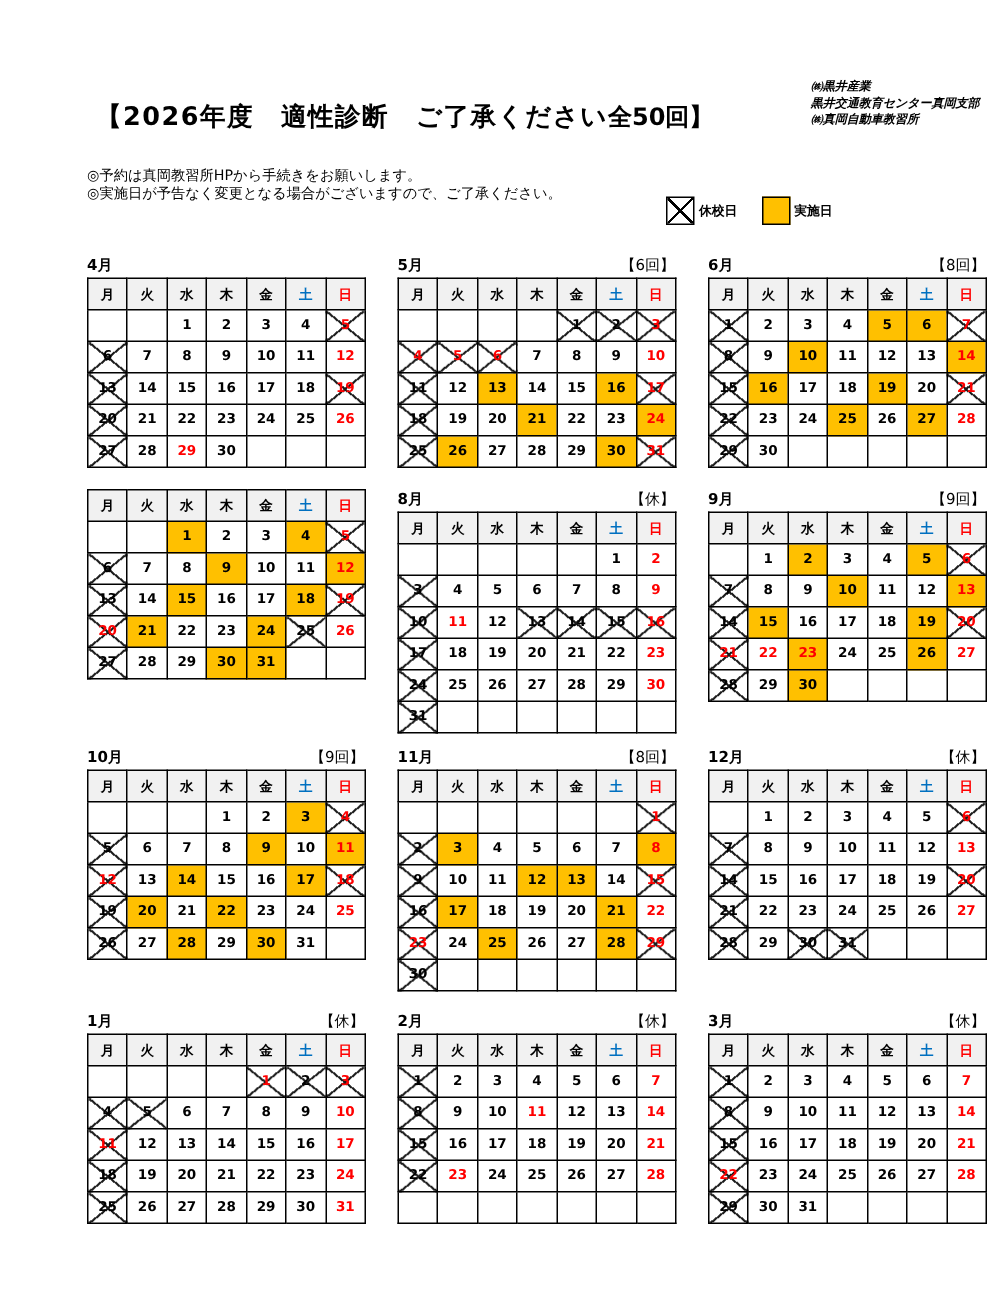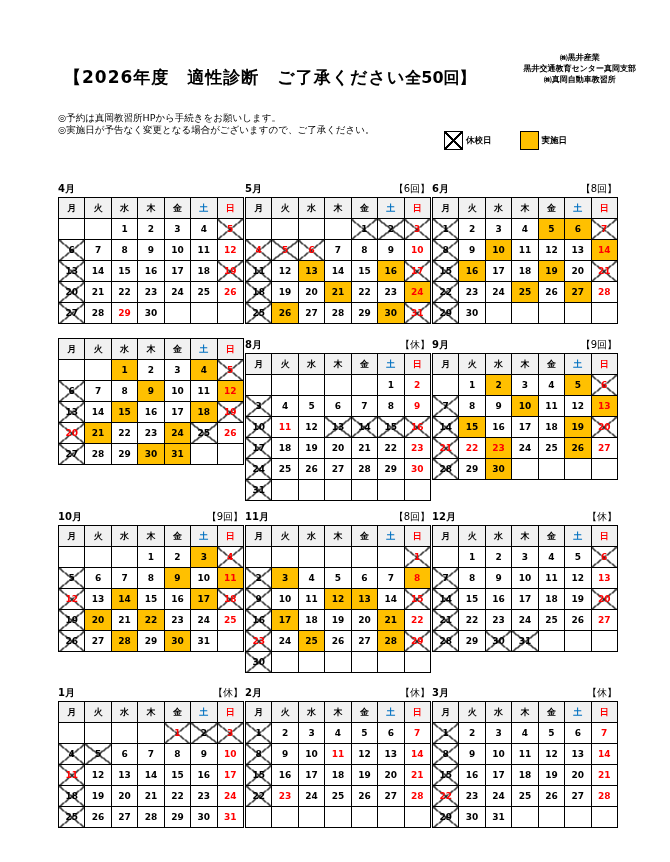--- a/index.html
+++ b/index.html
@@ -12,41 +12,41 @@
     overflow:hidden;
   }
   
   .doc-title {
     position:absolute; left:64px; top:66px;
     font-size:17px; font-weight:bold; letter-spacing:1px;
     white-space:nowrap;
   }
   .doc-title .count { font-size:16px; letter-spacing:0; }
   .companies {
-    position:absolute; right:34px; top:52px;
-    text-align:center; font-size:8px; font-weight:bold; line-height:11px;
+    position:absolute; right:17px; top:52px;
+    text-align:left; font-size:8px; font-weight:bold; line-height:11px;font-style:italic;
   }
   
   .notes {
     position:absolute; left:58px; top:112px;
     font-size:9.5px; line-height:12px; list-style:none;
   }
   
-  .legend { position:absolute; left:444px; top:131px; display:flex; gap:28px; }
+  .legend { position:absolute; left:444px; top:131px; display:flex; gap:16px; }
   .legend-item { display:flex; align-items:center; gap:3px; }
   .legend-box { width:19px; height:19px; border:1.5px solid #000; }
   .legend-box.orange { background:#FFC000; border:1px solid #000; }
   .legend-label { font-size:8.5px; font-weight:bold; }
   
   .cal-grid {
-    position:absolute; left:58px; top:182px;
+    position:absolute; left:58px; top:170px;
     display:grid;
     grid-template-columns:185px 185px 185px;
     grid-template-rows:156px 172px 176px auto;
-    column-gap:2px;
+    column-gap:22px;
     align-items:start;
   }
   .month-block { width:185px; }
   .month-head {
     display:flex; justify-content:space-between; align-items:flex-end;
     height:14px; margin-bottom:1px;
   }
   .month-name { font-size:10px; font-weight:bold; }
   .month-count { font-size:10px; font-weight:normal; }
   table.cal {

